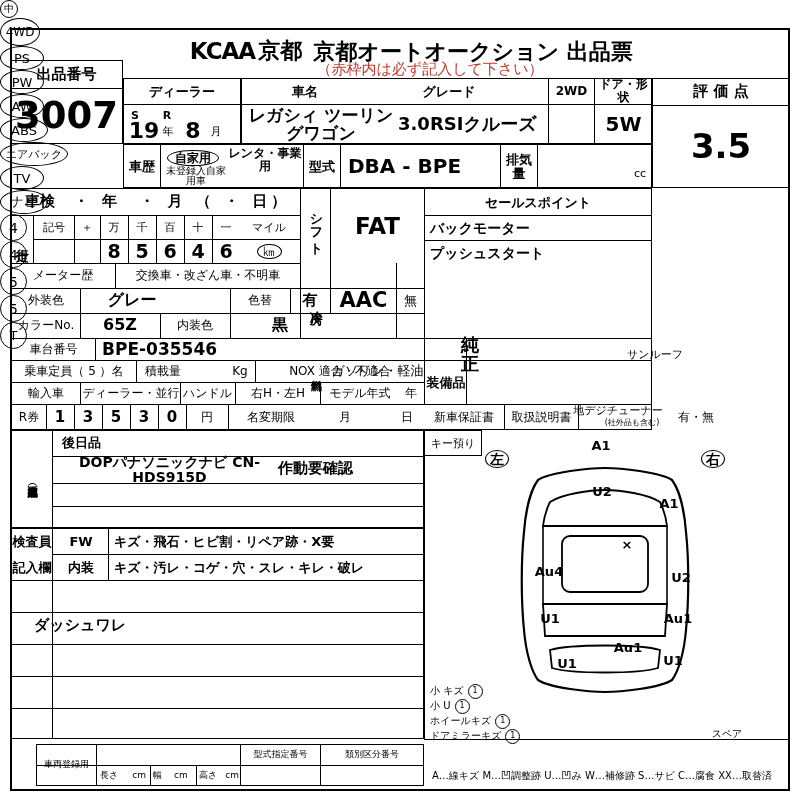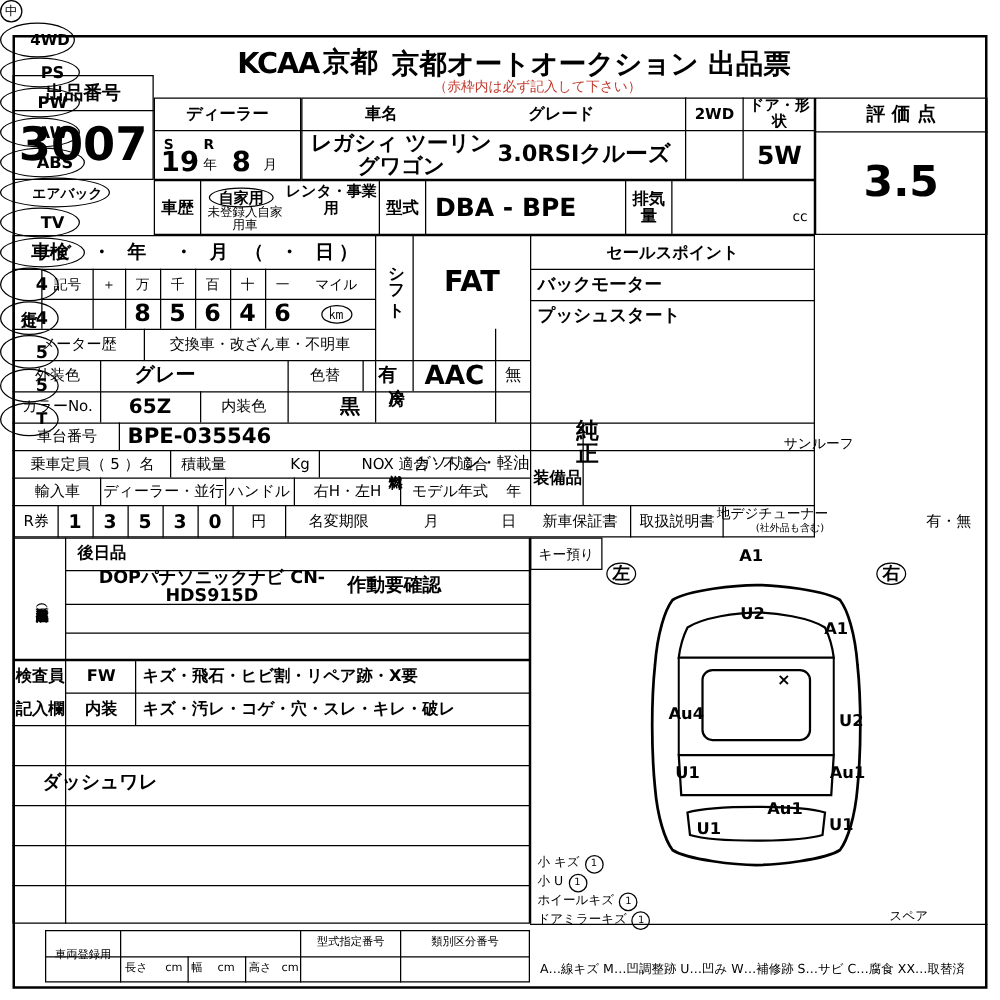--- a/index.html
+++ b/index.html
@@ -12,38 +12,38 @@
   .hl{position:absolute;background:#000;height:1.4px;}
   .vl{position:absolute;background:#000;width:1.4px;}
   .hl2{position:absolute;background:#000;height:1.1px;}
   .vl2{position:absolute;background:#000;width:1.1px;}
   .hand{font-family:"DejaVu Sans","Liberation Sans",sans-serif;font-weight:700;}
   .b{font-weight:700;}
   .red{color:#c0392b;}
   .lft{justify-content:flex-start;}
   .vert{writing-mode:vertical-rl;text-orientation:upright;}
   .circ{border:1.5px solid #000;border-radius:50%;display:flex;align-items:center;justify-content:center;}
-  .ell{border:1.6px solid #000;border-radius:50%;display:flex;align-items:center;justify-content:center;font-weight:700;padding-left:20px;}
+  .ell{border:1.6px solid #000;border-radius:50%;display:flex;align-items:center;justify-content:center;font-weight:400;}
   svg{display:block;}
 </style>
 </head>
 <body>
 
 <div id="sheet">
 
   <div class="bx" style="left:10px;top:28px;width:780px;height:763px;border-width:2px;"></div>
 
   <div class="lbl b" style="left:186px;top:38px;width:120px;height:26px;">
     <span style="display:inline-flex;align-items:center;">
       <span style="font-size:23px;font-weight:700;letter-spacing:-1px;">KCAA</span>
       <span style="font-size:22px;font-weight:700;margin-left:3px;">京都</span>
     </span>
   </div>
   <div class="lbl" style="left:308px;top:38px;width:330px;height:27px;font-size:22px;font-weight:700;">京都オートオークション 出品票</div>
-  <div class="lbl red" style="left:300px;top:63px;width:260px;height:14px;font-size:11px;">（赤枠内は必ず記入して下さい）</div>
+  <div class="lbl red" style="left:300px;top:63px;width:260px;height:14px;font-size:15px;">（赤枠内は必ず記入して下さい）</div>
 
   <div class="bx" style="left:10px;top:60px;width:113px;height:84px;"></div>
   <div class="hl" style="left:10px;top:88px;width:113px;"></div>
   <div class="lbl b" style="left:10px;top:61px;width:113px;height:27px;font-size:15px;">出品番号</div>
   <div class="lbl hand" style="left:10px;top:90px;width:113px;height:53px;font-size:37px;">3007</div>
 
   <div class="bx" style="left:123px;top:78px;width:118px;height:66px;"></div>
   <div class="hl" style="left:123px;top:104px;width:118px;"></div>
   <div class="lbl b" style="left:123px;top:79px;width:118px;height:25px;font-size:13px;">ディーラー</div>
   <div class="lbl b" style="left:128px;top:106px;width:14px;height:20px;font-size:11px;">S</div>
@@ -221,21 +221,21 @@
   <div class="ell" style="left:476px;top:372px;width:66px;height:22px;font-size:11px;">エアバック</div>
   <div class="ell" style="left:550px;top:372px;width:42px;height:22px;font-size:13px;">TV</div>
   <div class="ell" style="left:600px;top:372px;width:46px;height:22px;font-size:13px;">ナビ</div>
 
   <div class="vl" style="left:504px;top:404px;height:26px;"></div>
   <div class="vl" style="left:578px;top:404px;height:26px;"></div>
   <div class="lbl" style="left:424px;top:405px;width:80px;height:25px;font-size:12px;">新車保証書</div>
   <div class="lbl" style="left:505px;top:405px;width:73px;height:25px;font-size:12px;">取扱説明書</div>
   <div class="lbl" style="left:565px;top:403px;width:106px;height:16px;font-size:11px;">地デジチューナー</div>
   <div class="lbl" style="left:579px;top:417px;width:106px;height:13px;font-size:8px;">(社外品も含む)</div>
-  <div class="lbl" style="left:724px;top:405px;width:70px;height:25px;font-size:12px;">有・無</div>
+  <div class="lbl" style="left:661px;top:405px;width:70px;height:25px;font-size:12px;">有・無</div>
 
   <div class="bx" style="left:10px;top:430px;width:414px;height:98px;"></div>
   <div class="vl" style="left:52px;top:430px;height:98px;"></div>
   <div class="hl" style="left:52px;top:456px;width:372px;"></div>
   <div class="hl2" style="left:52px;top:483px;width:372px;"></div>
   <div class="hl2" style="left:52px;top:506px;width:372px;"></div>
   <div class="lbl b vert" style="left:12px;top:432px;width:40px;height:94px;font-size:10px;">注意事項（出品店記入）</div>
   <div class="lbl b lft" style="left:62px;top:431px;width:120px;height:24px;font-size:13px;">後日品</div>
   <div class="lbl hand lft" style="left:62px;top:458px;width:215px;height:24px;font-size:14px;">DOPパナソニックナビ CN-HDS915D</div>
   <div class="lbl hand lft" style="left:278px;top:456px;width:140px;height:26px;font-size:15px;">作動要確認</div>

